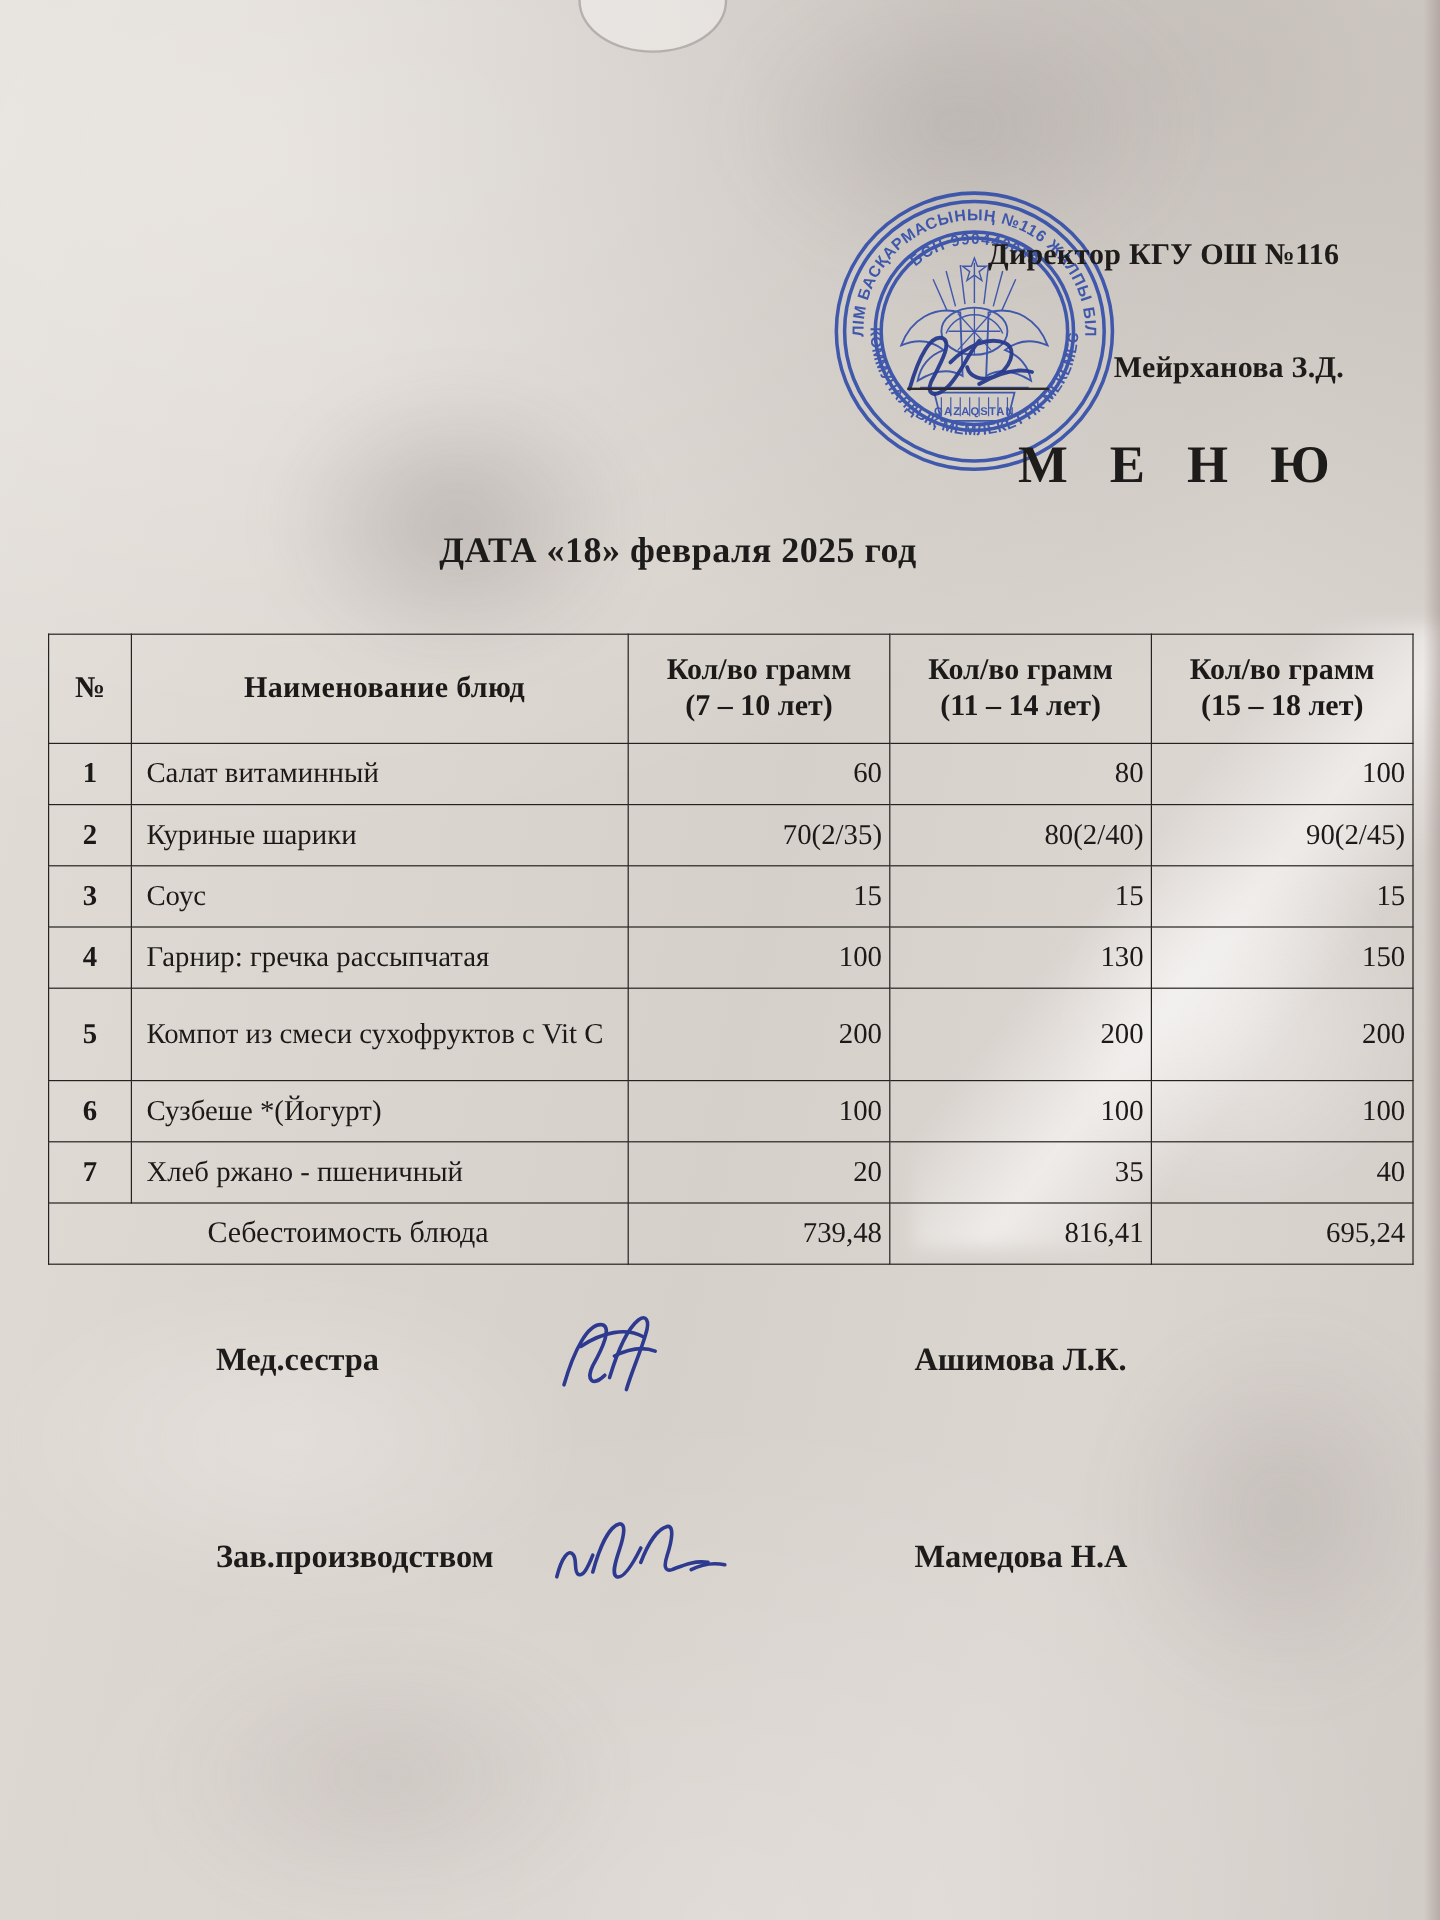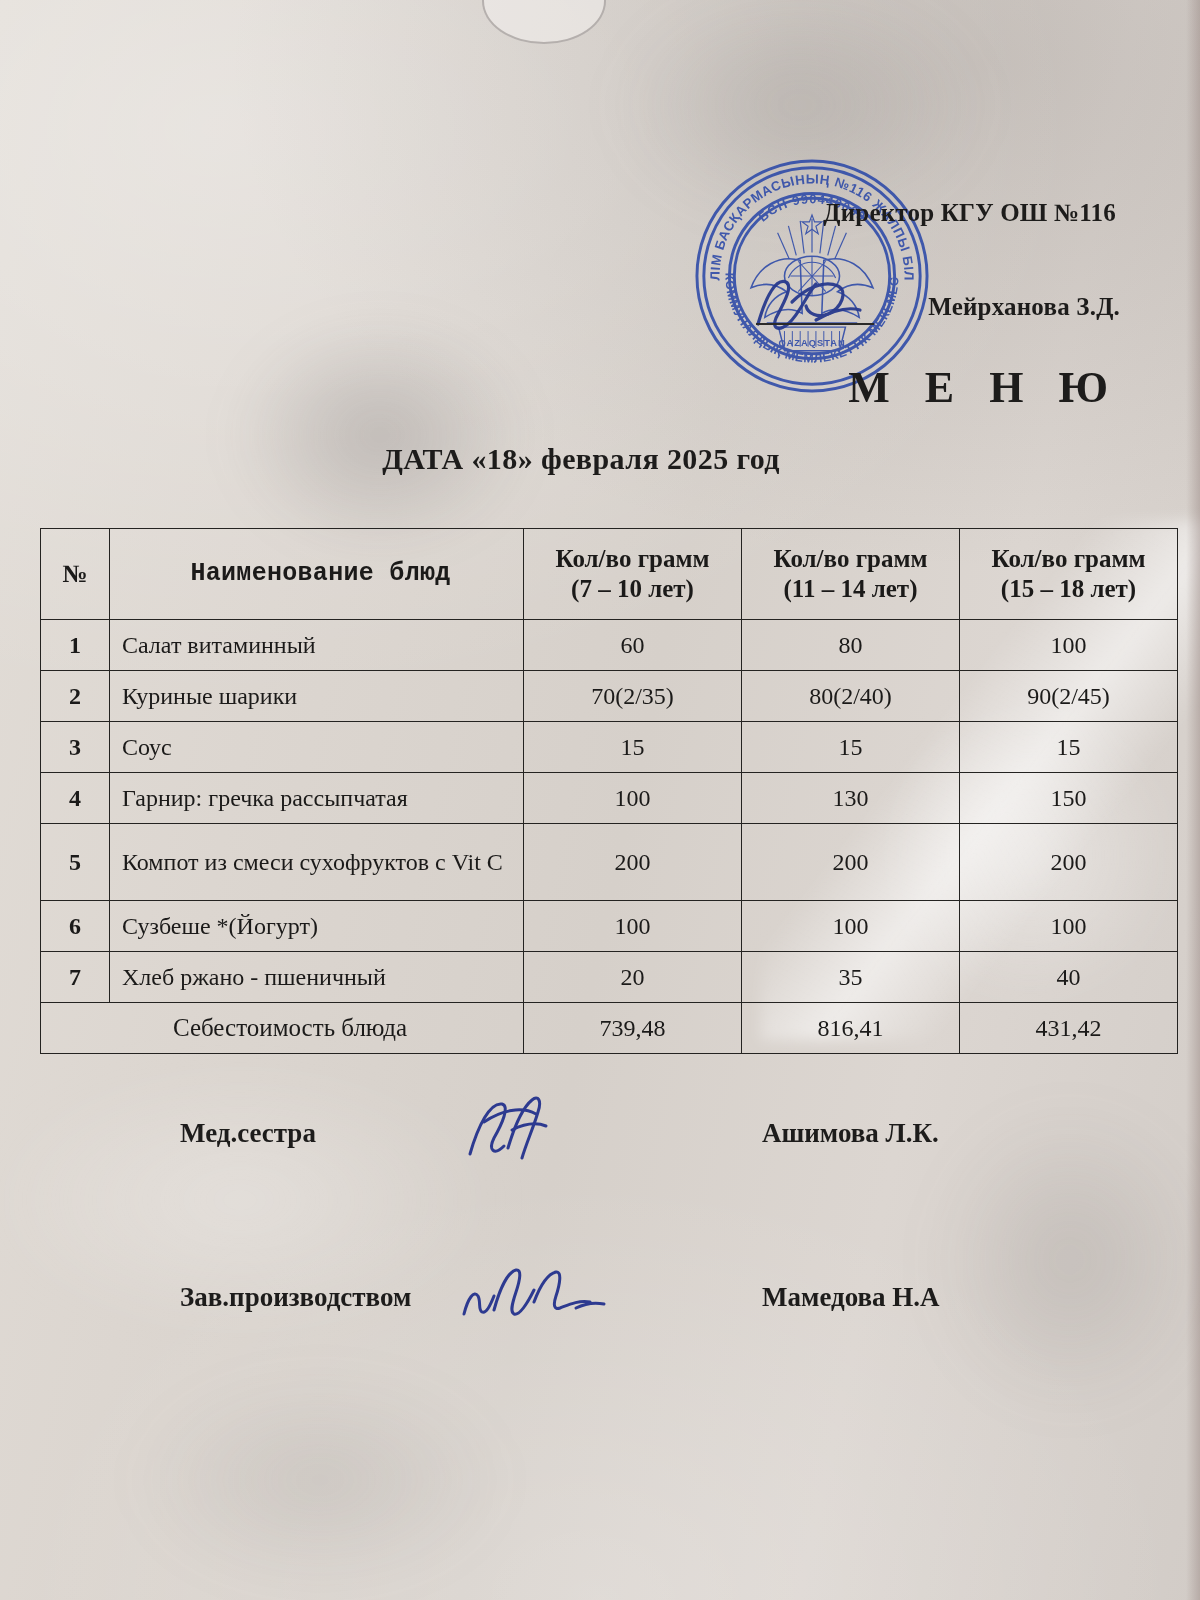--- a/index.html
+++ b/index.html
@@ -82,45 +82,45 @@
     position:absolute;left:746px;top:262px;width:150px;height:80px;opacity:.95;
   }
 
   
   #title{
     position:absolute;left:0;top:362px;width:1120px;text-align:right;
     font-size:44px;font-weight:bold;letter-spacing:12px;
   }
   #datum{
     position:absolute;left:0;top:442px;width:1130px;text-align:center;
-    font-size:30px;font-weight:bold;letter-spacing:.4px;padding-left:16px;
+    font-size:30px;font-weight:bold;letter-spacing:.4px;
   }
 
   
   #tbl{
     position:absolute;left:40px;top:528px;width:1085px;
     border-collapse:collapse;
     table-layout:fixed;
     font-size:24px;
     color:#1b1a19;
   }
   #tbl th,#tbl td{
     border:1.6px solid #242321;
     padding:2px 6px;
     vertical-align:middle;
     background:transparent;
   }
   #tbl thead th{
     font-weight:bold;font-size:25px;line-height:1.22;
     text-align:center;height:82px;padding:4px 4px;
   }
-  #tbl thead th.nm{letter-spacing:.3px;font-family:Liberation Mono, monospace;}
+  #tbl thead th.nm{letter-spacing:.3px;}
   .c-num{width:60px;text-align:center;font-weight:bold;}
   .c-name{width:397px;text-align:left;padding-left:12px !important;}
-  .c-g{width:209px;text-align:center;}
+  .c-g{width:209px;text-align:right;}
   #tbl tbody td{height:46px;}
   #tbl tbody tr.tall td{height:72px;}
   #tbl tbody td.c-name{font-weight:normal;}
   .sub{display:block;font-weight:bold;}
   .costrow td{height:68px;}
   .costlabel{text-align:center;padding-left:22px !important;font-size:25px;}
 
   
   .sigrow{position:absolute;left:0;width:1200px;height:70px;}
   .sigrow .role{
@@ -297,21 +297,21 @@
           <td class="c-num">7</td>
           <td class="c-name">Хлеб ржано - пшеничный</td>
           <td class="c-g">20</td>
           <td class="c-g">35</td>
           <td class="c-g">40</td>
         </tr>
         <tr class="costrow">
           <td colspan="2" class="costlabel">Себестоимость блюда</td>
           <td class="c-g">739,48</td>
           <td class="c-g">816,41</td>
-          <td class="c-g">431,42</td>
+          <td class="c-g">695,24</td>
         </tr>
       </tbody>
   </table>
 
   <div class="sigrow" id="sig1">
     <span class="role">Мед.сестра</span>
     <span class="ink">
       <svg viewBox="0 0 210 86" xmlns="http://www.w3.org/2000/svg">
         <g fill="none" stroke="#2d3a90" stroke-width="3" stroke-linecap="round">
           <path d="M20,72 C28,44 40,20 52,22 C60,24 52,42 44,56 C38,68 44,74 54,64"></path>

